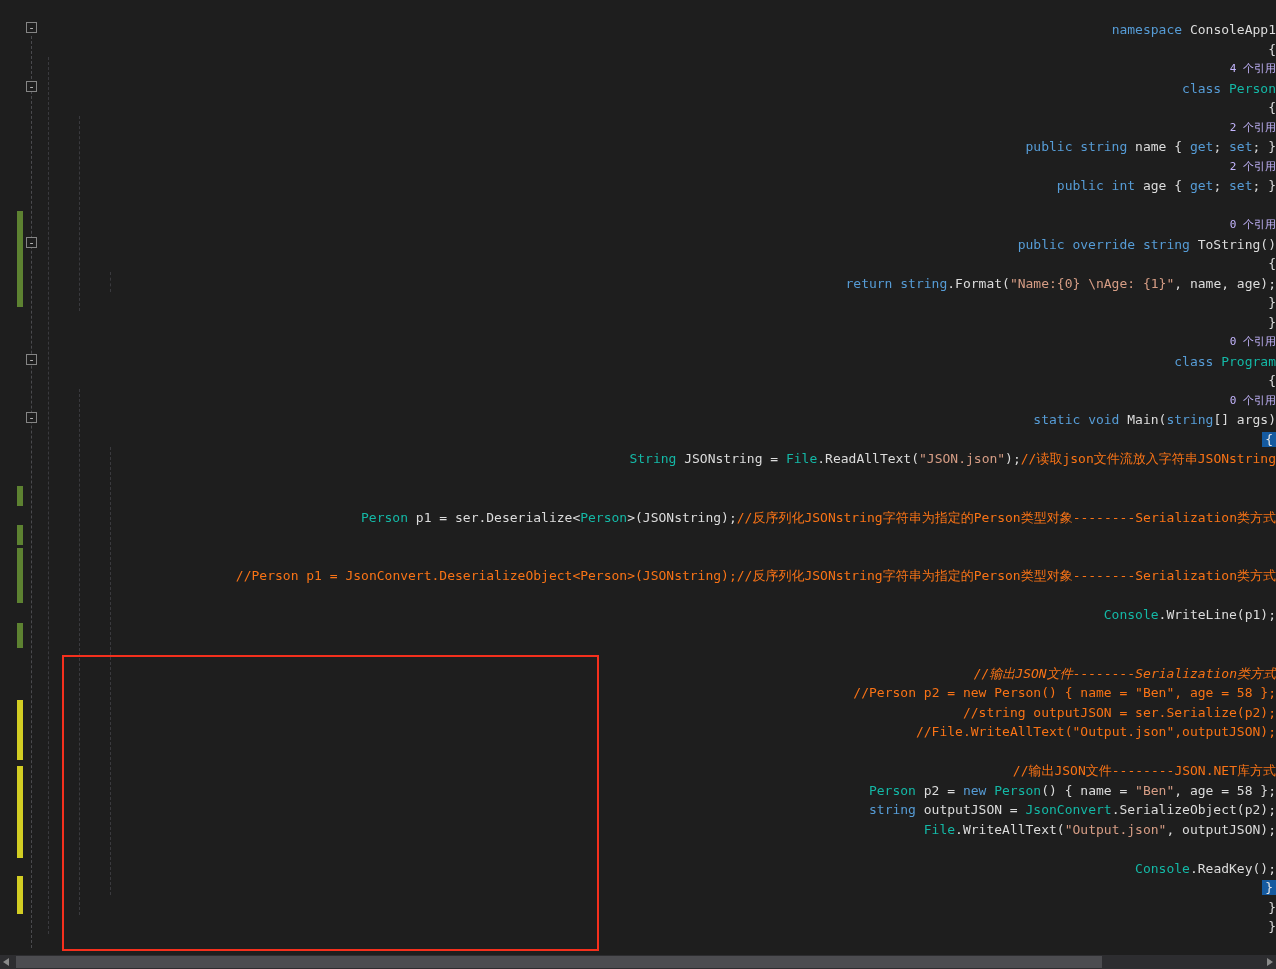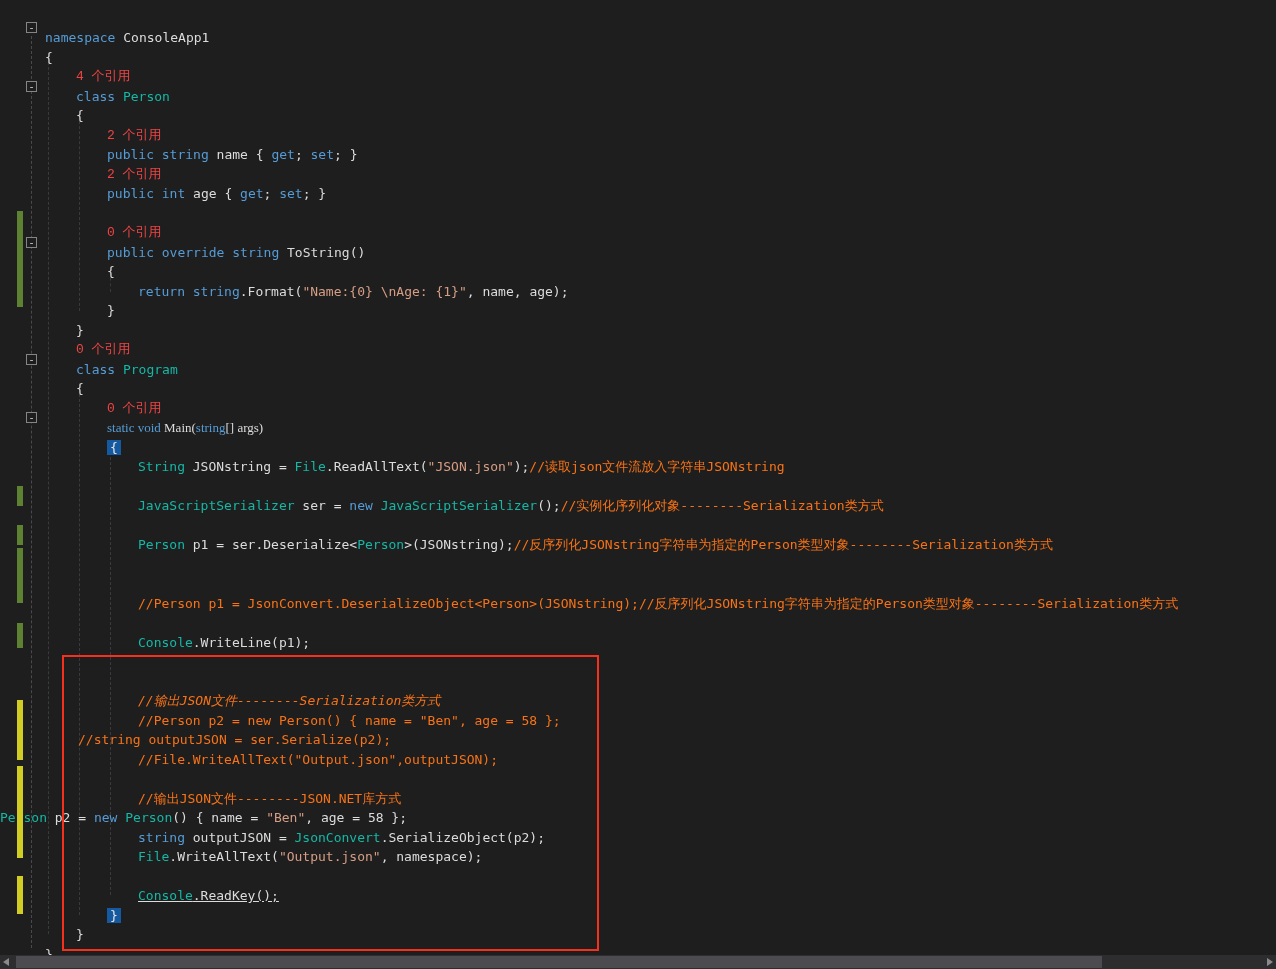--- a/index.html
+++ b/index.html
@@ -4,23 +4,23 @@
 <style>
   html,body{margin:0;padding:0;background:#1a1a1a;}
   .screen{
     position:relative;
     width:1276px;height:969px;
     background:#1e1e1e;
     overflow:hidden;
     font-family:"DejaVu Sans Mono", monospace;
   }
   
-  .code{position:absolute;left:0;top:28px;right:0;z-index:2;}
+  .code{position:absolute;left:0;top:20px;right:0;z-index:2;text-align:right;}
   .line{height:19.5px;line-height:19.5px;font-size:13px;white-space:pre;color:#dcdcdc;}
-  .line.lens{font-size:13px;color:#ef4444;font-family:Liberation Mono, monospace;}
+  .line.lens{font-size:11px;color:#c4b5fd;}
   .tk-k{color:#569cd6;}
   .tk-t{color:#14b8a6;}
   .tk-s{color:#d69d85;}
   .tk-c{color:#f97316;}
   .tk-p{color:#dcdcdc;}
   .tk-hb{color:#e6e6e6;background:#155aa0;padding:0 3px;}
   
   .chbar{position:absolute;left:17px;width:6px;z-index:3;}
   .fold{
     position:absolute;left:26px;width:11px;height:11px;
@@ -78,45 +78,44 @@
       <div class="line lens" style="padding-left: 107px;">0 个引用</div>
       <div class="line" style="padding-left: 107px;"><span class="tk-k">public </span><span class="tk-k">override </span><span class="tk-k">string </span><span class="tk-p">ToString()</span></div>
       <div class="line" style="padding-left: 107px;"><span class="tk-p">{</span></div>
       <div class="line" style="padding-left: 138px;"><span class="tk-k">return </span><span class="tk-k">string</span><span class="tk-p">.Format(</span><span class="tk-s">"Name:{0} \nAge: {1}"</span><span class="tk-p">, name, age);</span></div>
       <div class="line" style="padding-left: 107px;"><span class="tk-p">}</span></div>
       <div class="line" style="padding-left: 76px;"><span class="tk-p">}</span></div>
       <div class="line lens" style="padding-left: 76px;">0 个引用</div>
       <div class="line" style="padding-left: 76px;"><span class="tk-k">class </span><span class="tk-t">Program</span></div>
       <div class="line" style="padding-left: 76px;"><span class="tk-p">{</span></div>
       <div class="line lens" style="padding-left: 107px;">0 个引用</div>
-      <div class="line" style="padding-left: 107px; font-family: Liberation Serif, serif;"><span class="tk-k">static </span><span class="tk-k">void </span><span class="tk-p">Main(</span><span class="tk-k">string</span><span class="tk-p">[] args)</span></div>
+      <div class="line" style="padding-left: 107px;"><span class="tk-k">static </span><span class="tk-k">void </span><span class="tk-p">Main(</span><span class="tk-k">string</span><span class="tk-p">[] args)</span></div>
       <div class="line" style="padding-left: 107px;"><span class="tk-hb">{</span></div>
       <div class="line" style="padding-left: 138px;"><span class="tk-t">String</span><span class="tk-p"> JSONstring = </span><span class="tk-t">File</span><span class="tk-p">.ReadAllText(</span><span class="tk-s">"JSON.json"</span><span class="tk-p">);</span><span class="tk-c">//读取json文件流放入字符串JSONstring</span></div>
       <div class="line" style="padding-left: 45px;"></div>
-      <div class="line" style="padding-left: 138px;"><span class="tk-t">JavaScriptSerializer</span><span class="tk-p"> ser = </span><span class="tk-k">new </span><span class="tk-t">JavaScriptSerializer</span><span class="tk-p">();</span><span class="tk-c">//实例化序列化对象--------Serialization类方式</span></div>
       <div class="line" style="padding-left: 45px;"></div>
       <div class="line" style="padding-left: 138px;"><span class="tk-t">Person</span><span class="tk-p"> p1 = ser.Deserialize&lt;</span><span class="tk-t">Person</span><span class="tk-p">&gt;(JSONstring);</span><span class="tk-c">//反序列化JSONstring字符串为指定的Person类型对象--------Serialization类方式</span></div>
       <div class="line" style="padding-left: 45px;"></div>
       <div class="line" style="padding-left: 45px;"></div>
       <div class="line" style="padding-left: 138px;"><span class="tk-c">//Person p1 = JsonConvert.DeserializeObject&lt;Person&gt;(JSONstring);//反序列化JSONstring字符串为指定的Person类型对象--------Serialization类方式</span></div>
       <div class="line" style="padding-left: 45px;"></div>
       <div class="line" style="padding-left: 138px;"><span class="tk-t">Console</span><span class="tk-p">.WriteLine(p1);</span></div>
       <div class="line" style="padding-left: 45px;"></div>
       <div class="line" style="padding-left: 45px;"></div>
       <div class="line" style="padding-left: 138px; font-style: italic;"><span class="tk-c">//输出JSON文件--------Serialization类方式</span></div>
       <div class="line" style="padding-left: 138px;"><span class="tk-c">//Person p2 = new Person() { name = "Ben", age = 58 };</span></div>
       <div class="line" style="padding-left: 58px; margin-left: 20px;"><span class="tk-c">//string outputJSON = ser.Serialize(p2);</span></div>
       <div class="line" style="padding-left: 138px;"><span class="tk-c">//File.WriteAllText("Output.json",outputJSON);</span></div>
       <div class="line" style="padding-left: 45px;"></div>
       <div class="line" style="padding-left: 138px;"><span class="tk-c">//输出JSON文件--------JSON.NET库方式</span></div>
       <div class="line" style=""><span class="tk-t">Person</span><span class="tk-p"> p2 = </span><span class="tk-k">new </span><span class="tk-t">Person</span><span class="tk-p">() { name = </span><span class="tk-s">"Ben"</span><span class="tk-p">, age = 58 };</span></div>
       <div class="line" style="padding-left: 138px;"><span class="tk-k">string</span><span class="tk-p"> outputJSON = </span><span class="tk-t">JsonConvert</span><span class="tk-p">.SerializeObject(p2);</span></div>
-      <div class="line" style="padding-left: 138px;"><span class="tk-t">File</span><span class="tk-p">.WriteAllText(</span><span class="tk-s">"Output.json"</span><span class="tk-p">, namespace);</span></div>
+      <div class="line" style="padding-left: 138px;"><span class="tk-t">File</span><span class="tk-p">.WriteAllText(</span><span class="tk-s">"Output.json"</span><span class="tk-p">, outputJSON);</span></div>
       <div class="line" style="padding-left: 45px;"></div>
-      <div class="line" style="padding-left: 138px; text-decoration: underline;"><span class="tk-t">Console</span><span class="tk-p">.ReadKey();</span></div>
+      <div class="line" style="padding-left: 138px;"><span class="tk-t">Console</span><span class="tk-p">.ReadKey();</span></div>
       <div class="line" style="padding-left: 107px;"><span class="tk-hb">}</span></div>
       <div class="line" style="padding-left: 76px;"><span class="tk-p">}</span></div>
       <div class="line" style="padding-left: 45px;"><span class="tk-p">}</span></div>
     </div>
   <div id="annot" class="annot" style="left: 62px; top: 655px; width: 533px; height: 292px; border: 2px solid rgb(245, 48, 29);"></div>
   <div class="hscroll">
     <div class="harrow left"></div>
     <div class="hthumb"></div>
     <div class="harrow right"></div>
   </div>

